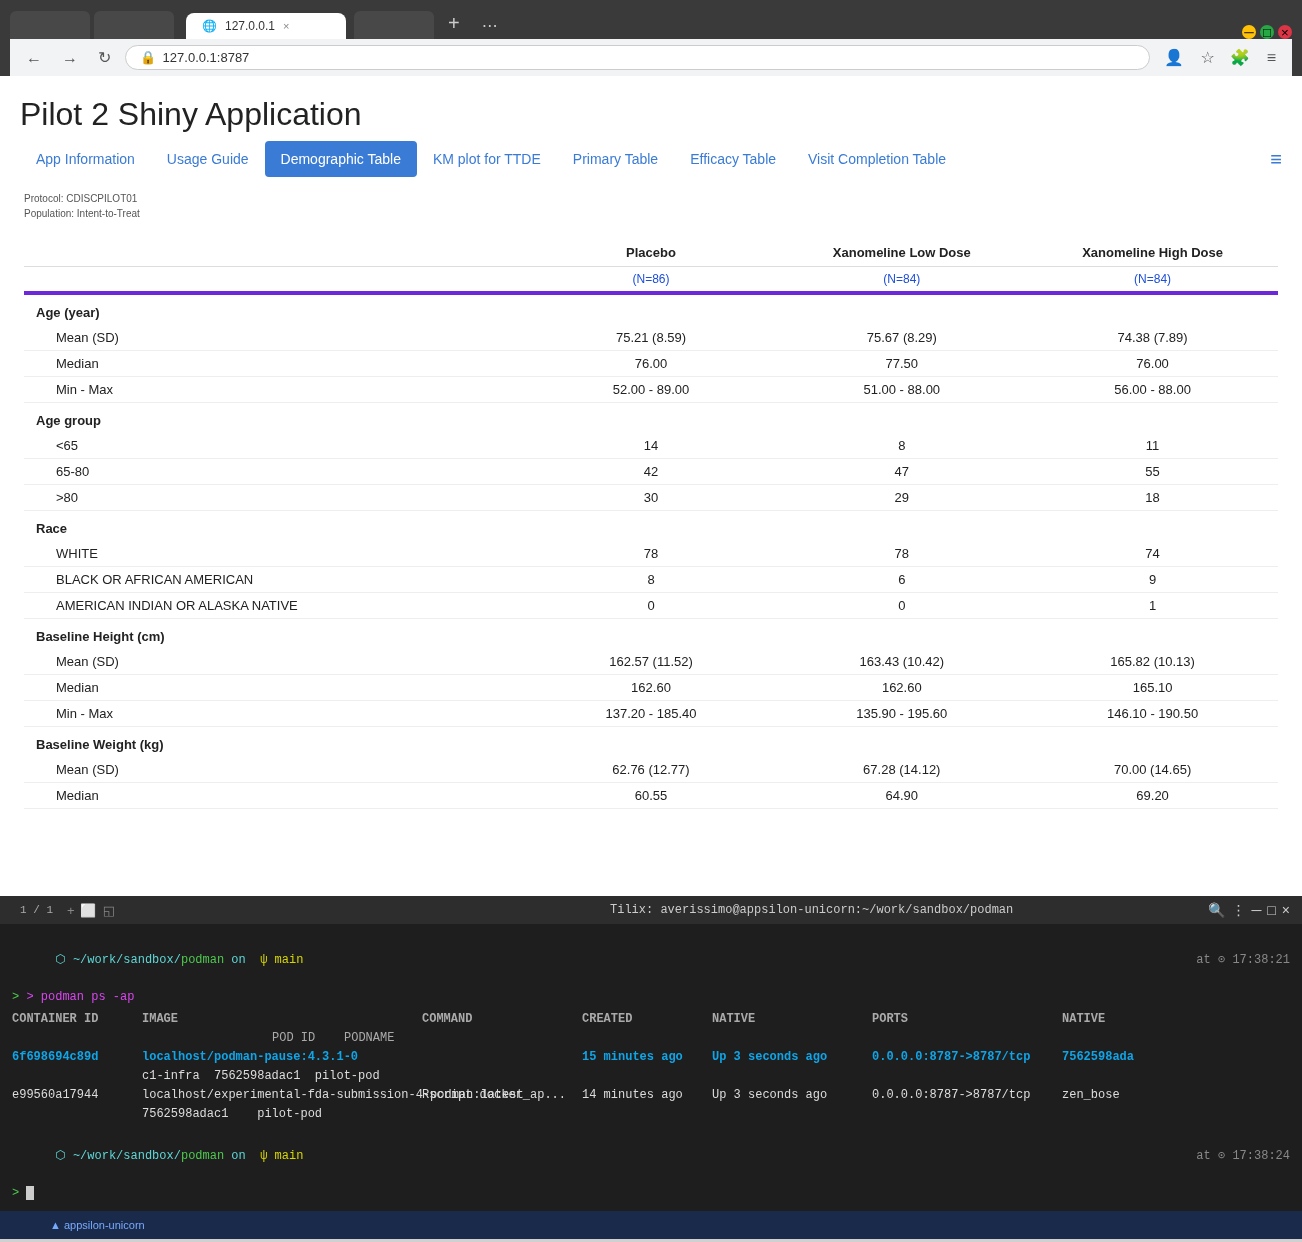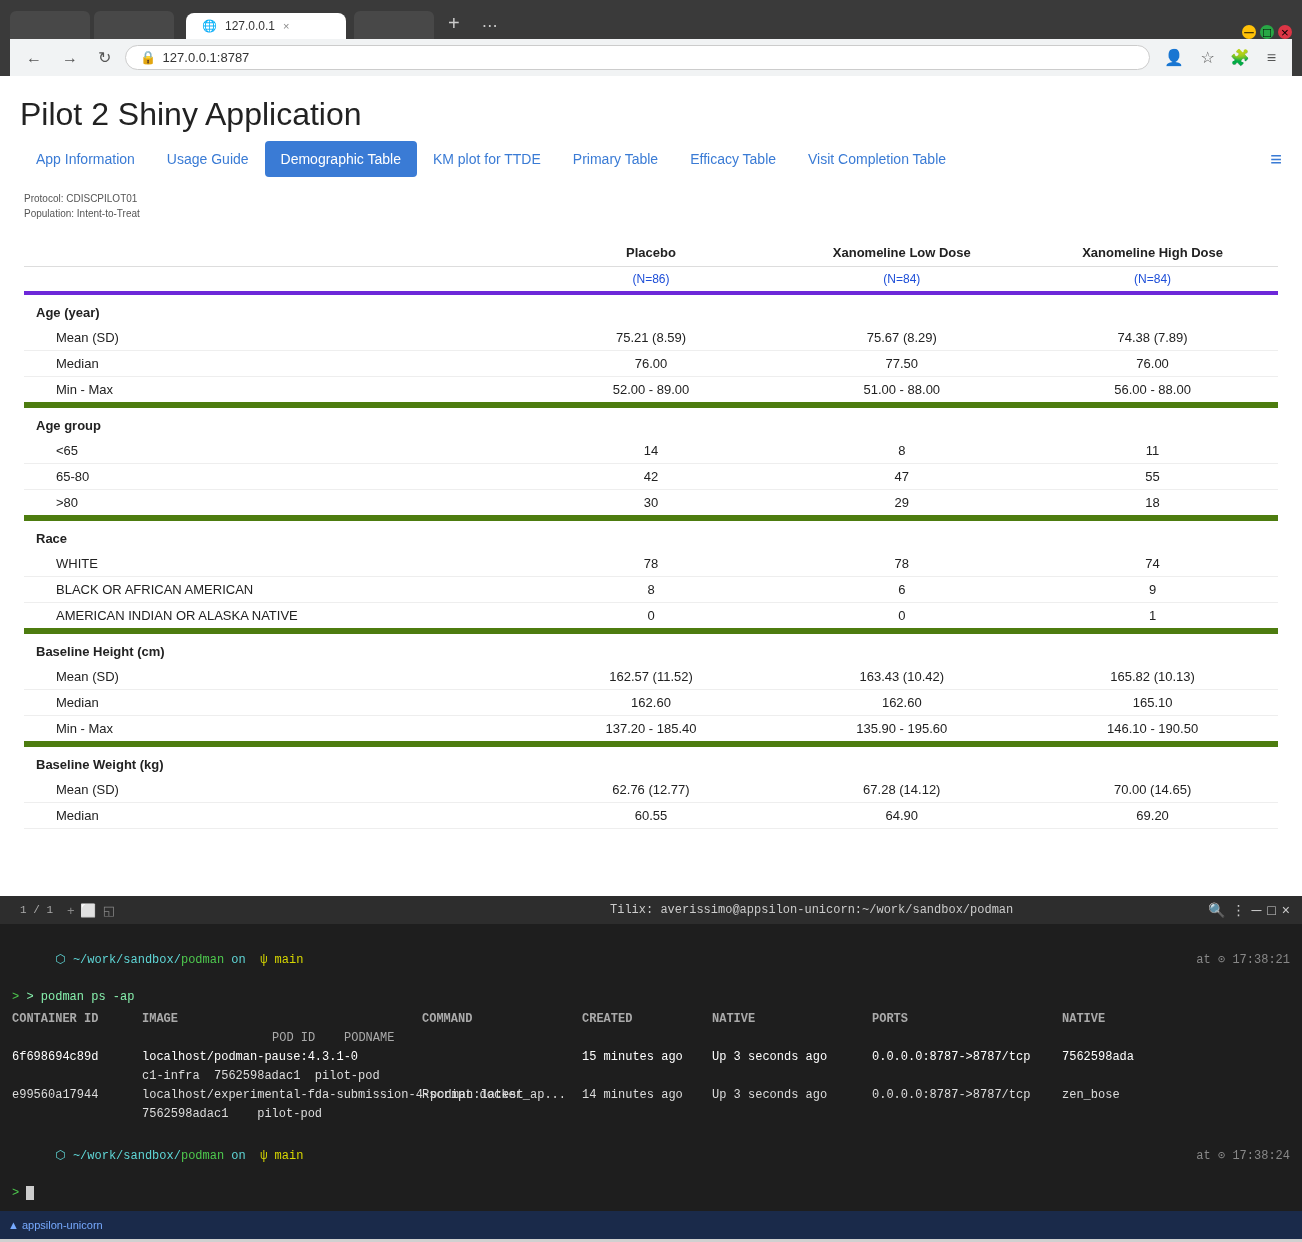--- a/index.html
+++ b/index.html
@@ -122,21 +122,21 @@
     .demo-table td {
       padding: 5px 12px;
       border-bottom: 1px solid #eee;
       color: #222;
     }
     .demo-table td.value-col { text-align: center; }
     .demo-table tr.section-header td {
       font-weight: bold;
       padding-top: 10px;
       border-bottom: none;
-      border-top: 6px solid #4d7c0f;
+      border-top: 1px solid #4d7c0f;
     }
     .demo-table tr.section-header:first-child td { border-top: none; }
     .demo-table td.indented { padding-left: 32px; }
     .subheader-row td { font-size: 12px; color: #1d4ed8; text-align: center; border-bottom: 4px solid #6d28d9; }
     .subheader-row td:first-child { text-align: left; }
 
     
     .terminal {
       background: #1e1e1e;
       color: #ccc;
@@ -170,21 +170,21 @@
     .term-tab { color: #aaa; font-size: 11px; padding: 2px 8px; }
     .term-tab-btn { background: none; border: none; color: #888; cursor: pointer; font-size: 13px; }
     .terminal-body {
       padding: 8px 12px;
       min-height: 200px;
     }
     .term-line { margin: 1px 0; line-height: 1.5; white-space: pre; }
     .term-green { color: #4ec94e; }
     .term-cyan { color: #5fd7d7; }
     .term-yellow { color: #d7d700; }
-    .term-command { color: #86efac; }
+    .term-command { color: #d946ef; }
   </style>
 </head>
 <body>
 
 <div class="browser-chrome">
   <div class="browser-tabs">
     <div style="display:flex; align-items:center; gap:4px; margin-right:8px;">
 
       <div style="width:80px; height:28px; background:#555; border-radius:6px 6px 0 0; opacity:0.5;"></div>
       <div style="width:80px; height:28px; background:#555; border-radius:6px 6px 0 0; opacity:0.5;"></div>
@@ -393,21 +393,21 @@
       <span>COMMAND</span>
       <span>CREATED</span>
       <span>NATIVE</span>
       <span>PORTS</span>
       <span>NATIVE</span>
     </div>
     <div class="term-line" style="display:grid; grid-template-columns: 130px 280px 160px 130px 160px 190px 1fr; color:#aaa; padding-left:130px;">
       <span></span>
       <span>POD ID &nbsp;&nbsp; PODNAME</span>
     </div>
-    <div class="term-line" style="display:grid; grid-template-columns: 130px 280px 160px 130px 160px 190px 1fr; color:#ffffff;">
+    <div class="term-line" style="display:grid; grid-template-columns: 130px 280px 160px 130px 160px 190px 1fr; color:#0ea5e9;font-weight:bold;">
       <span>6f698694c89d</span>
       <span>localhost/podman-pause:4.3.1-0</span>
       <span></span>
       <span>15 minutes ago</span>
       <span>Up 3 seconds ago</span>
       <span>0.0.0.0:8787-&gt;8787/tcp</span>
       <span>7562598ada</span>
     </div>
     <div class="term-line" style="color:#ddd; padding-left:130px;">c1-infra  7562598adac1  pilot-pod</div>
     <div class="term-line" style="display:grid; grid-template-columns: 130px 280px 160px 130px 160px 190px 1fr; color:#ddd;">
@@ -421,14 +421,14 @@
     </div>
     <div class="term-line" style="color:#ddd; padding-left:130px;">7562598adac1    pilot-pod</div>
     <div class="term-line" style="margin-top:6px;">
       <span class="term-cyan">⬡ </span><span class="term-cyan">~/work/sandbox/</span><span class="term-green">podman</span><span class="term-cyan"> on </span><span class="term-green"> </span><span class="term-yellow">ψ main</span><span style="float:right; color:#888;">at ⊙ 17:38:24</span>
     </div>
     <div class="term-line"><span class="term-green">&gt; </span><span style="display:inline-block; width:8px; height:14px; background:#ccc; vertical-align:middle;"></span></div>
   </div>
 </div>
 
 <div style="background:#1a2a4a; height:28px; display:flex; align-items:center; padding:0 8px;">
-  <span style="color:#7af; font-size:11px;">▲ appsilon-unicorn</span>
+  <span style="color:#7af; font-size:11px;margin-left:42px;">▲ appsilon-unicorn</span>
 </div>
 
 </body></html>

